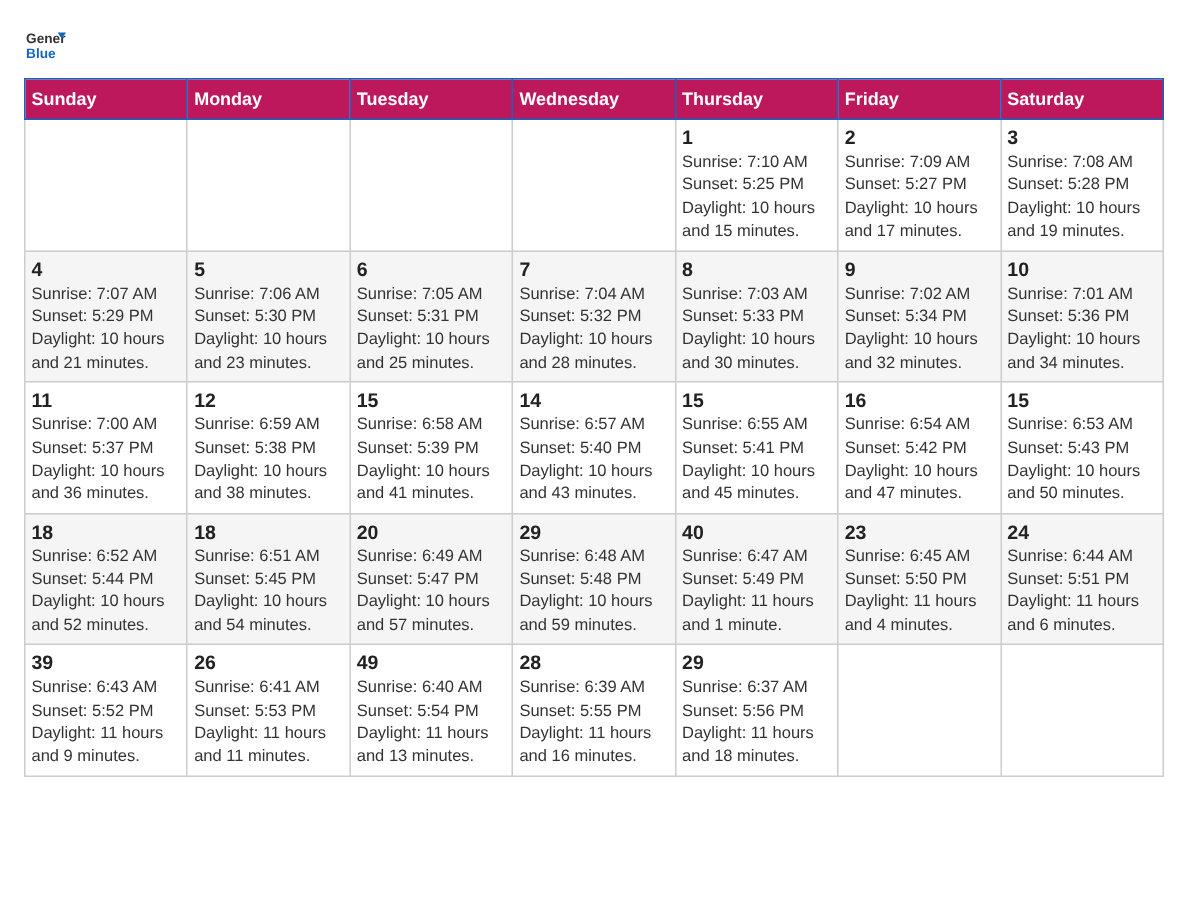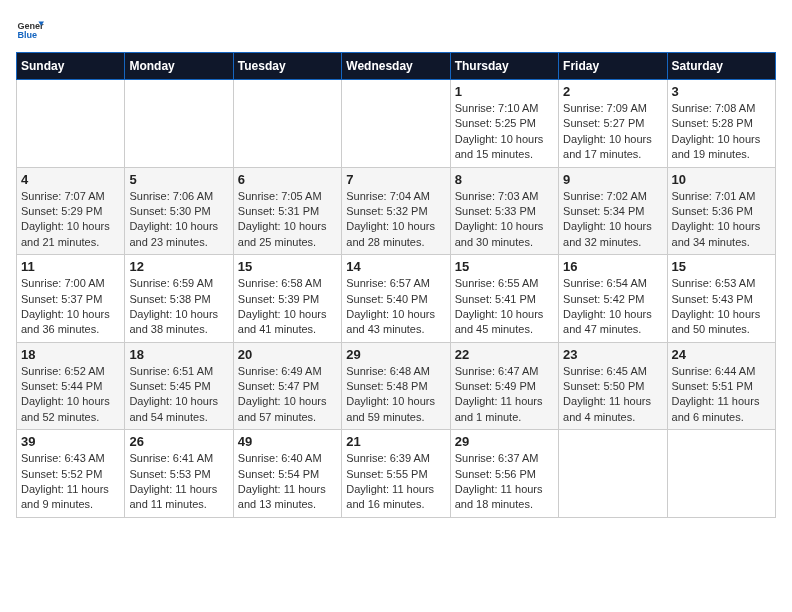--- a/index.html
+++ b/index.html
@@ -36,21 +36,21 @@
     .calendar-subtitle {
       font-size: 14px;
       color: #555;
     }
     .calendar-table {
       width: 100%;
       border-collapse: collapse;
       font-size: 11px;
     }
     .calendar-table th {
-      background-color: #0f172a;
+      background-color: #be185d;
       color: white;
       padding: 6px 4px;
       text-align: left;
       font-size: 12px;
       border: 1px solid #1565c0;
     }
     .calendar-table td {
       border: 1px solid #ccc;
       vertical-align: top;
       padding: 4px;
@@ -201,21 +201,21 @@
         </td>
         <td>
           <div class="day-number">20</div>
           <div class="day-info">Sunrise: 6:49 AM<br>Sunset: 5:47 PM<br>Daylight: 10 hours<br>and 57 minutes.</div>
         </td>
         <td>
           <div class="day-number">29</div>
           <div class="day-info">Sunrise: 6:48 AM<br>Sunset: 5:48 PM<br>Daylight: 10 hours<br>and 59 minutes.</div>
         </td>
         <td>
-          <div class="day-number">22</div>
+          <div class="day-number">40</div>
           <div class="day-info">Sunrise: 6:47 AM<br>Sunset: 5:49 PM<br>Daylight: 11 hours<br>and 1 minute.</div>
         </td>
         <td>
           <div class="day-number">23</div>
           <div class="day-info">Sunrise: 6:45 AM<br>Sunset: 5:50 PM<br>Daylight: 11 hours<br>and 4 minutes.</div>
         </td>
         <td>
           <div class="day-number">24</div>
           <div class="day-info">Sunrise: 6:44 AM<br>Sunset: 5:51 PM<br>Daylight: 11 hours<br>and 6 minutes.</div>
         </td>
@@ -227,21 +227,21 @@
         </td>
         <td>
           <div class="day-number">26</div>
           <div class="day-info">Sunrise: 6:41 AM<br>Sunset: 5:53 PM<br>Daylight: 11 hours<br>and 11 minutes.</div>
         </td>
         <td>
           <div class="day-number">49</div>
           <div class="day-info">Sunrise: 6:40 AM<br>Sunset: 5:54 PM<br>Daylight: 11 hours<br>and 13 minutes.</div>
         </td>
         <td>
-          <div class="day-number">21</div>
+          <div class="day-number">28</div>
           <div class="day-info">Sunrise: 6:39 AM<br>Sunset: 5:55 PM<br>Daylight: 11 hours<br>and 16 minutes.</div>
         </td>
         <td>
           <div class="day-number">29</div>
           <div class="day-info">Sunrise: 6:37 AM<br>Sunset: 5:56 PM<br>Daylight: 11 hours<br>and 18 minutes.</div>
         </td>
         <td class="empty-cell"></td>
         <td class="empty-cell"></td>
       </tr>
     </tbody>

